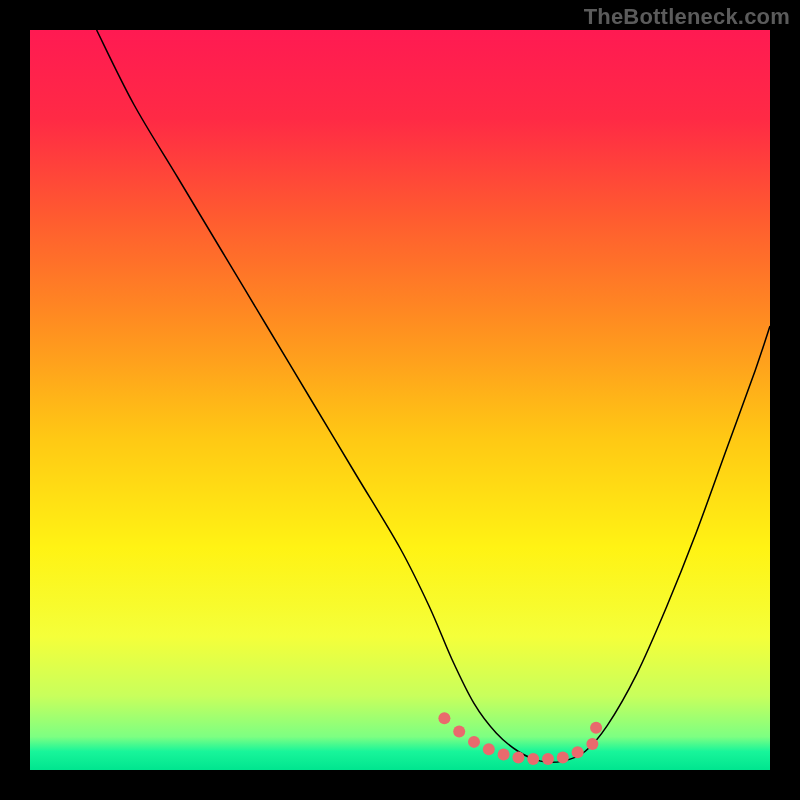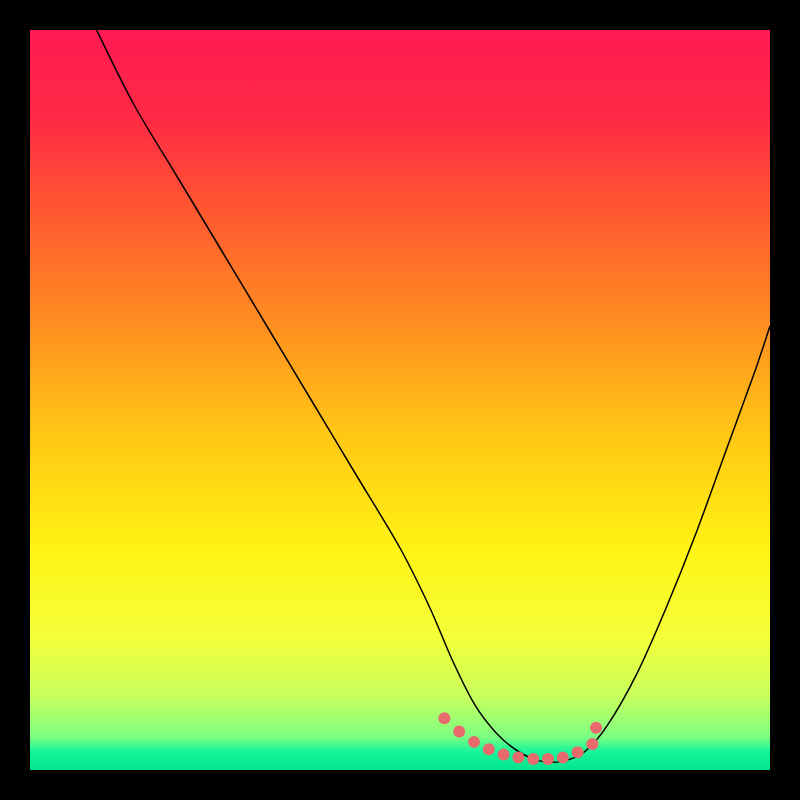--- a/index.html
+++ b/index.html
@@ -34,20 +34,21 @@
     top: 30px;
     width: 740px;
     height: 740px;
     display: block;
   }
 </style>
 </head>
 <body>
 
 <div class="stage">
+  <div class="watermark">TheBottleneck.com</div>
   <svg class="plot" viewBox="0 0 100 100" preserveAspectRatio="none">
     <defs>
       <linearGradient id="bg-grad" x1="0" y1="0" x2="0" y2="1">
           <stop offset="0%" stop-color="#ff1a52"></stop>
           <stop offset="12%" stop-color="#ff2a45"></stop>
           <stop offset="25%" stop-color="#ff5a30"></stop>
           <stop offset="40%" stop-color="#ff8f20"></stop>
           <stop offset="55.00000000000001%" stop-color="#ffc814"></stop>
           <stop offset="70%" stop-color="#fff314"></stop>
           <stop offset="82%" stop-color="#f4ff3a"></stop>

